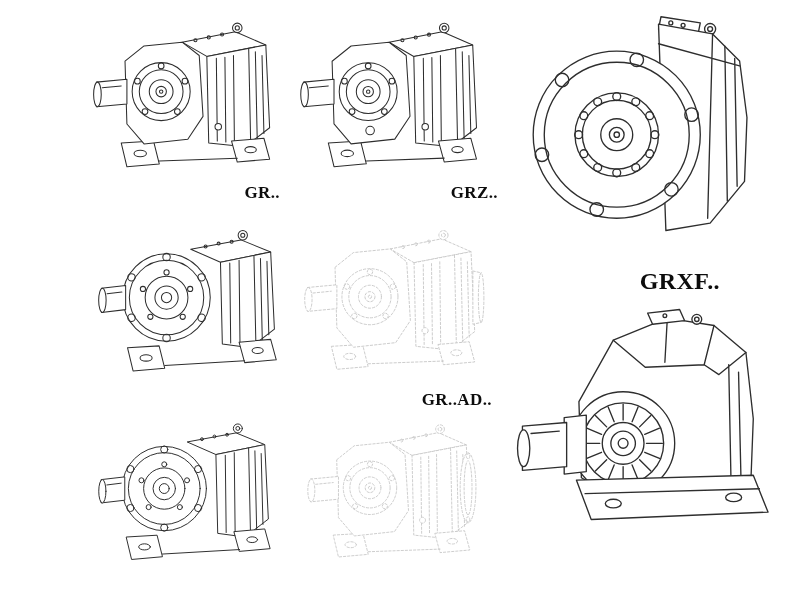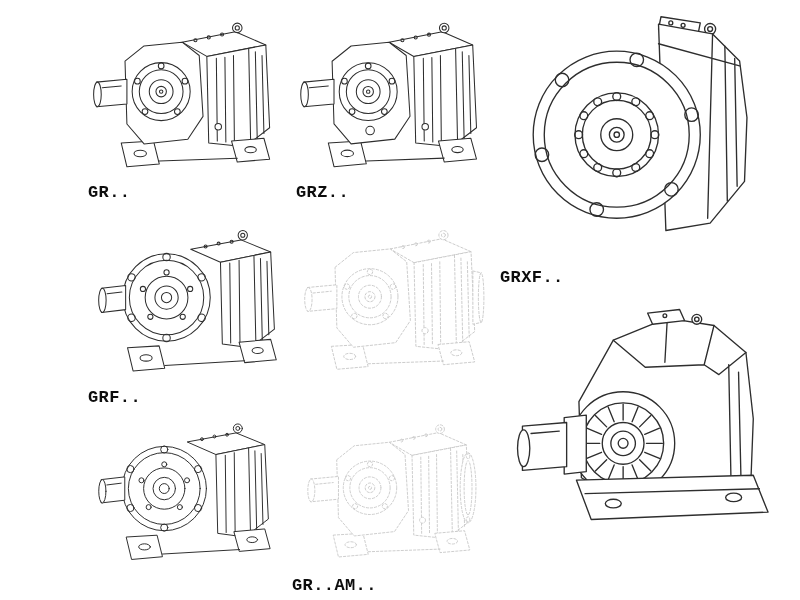--- a/index.html
+++ b/index.html
@@ -1,22 +1,22 @@
 <!DOCTYPE html>
 <html><head>
 <meta charset="utf-8">
 <style>
   *{box-sizing:border-box;margin:0;padding:0}
   html,body{background:#ffffff}
   body{font-family:"DejaVu Serif",serif}
   #page{position:relative;width:800px;height:600px;background:#ffffff;overflow:hidden}
   svg.draw{position:absolute;stroke:#2e2e2e;fill:none;stroke-width:1.1;stroke-linejoin:round;stroke-linecap:round}
   svg.draw.ghost{stroke:#c7c7c7;stroke-width:1;stroke-dasharray:2.6 2.1}
-  .label{position:absolute;text-align:left;font-weight:700;font-size:17px;color:#0d0d0d;letter-spacing:.4px;font-family:Liberation Mono, monospace}
-  .label.big{font-size:17px}
+  .label{position:absolute;text-align:right;font-weight:700;font-size:17px;color:#0d0d0d;letter-spacing:.4px;font-family:Liberation Serif, serif}
+  .label.big{font-size:24px}
 </style>
 </head>
 <body>
 
 <svg width="0" height="0" style="position:absolute" aria-hidden="true">
   <defs>
 
     <symbol id="sym-r-foot" viewBox="0 0 200 185">
       <path fill="#fff" d="M98,38 L154,27 L186,41 L124,53 Z"></path>
       <circle cx="112" cy="36" r="1.6"></circle>
@@ -147,48 +147,47 @@
 
   <svg class="draw" style="left:88px;top:6px;width:192px;height:176px" viewBox="0 0 200 185">
       <use href="#sym-r-foot"></use>
     </svg>
   <div class="label" style="left:88px;top:183px;width:192px">GR..</div>
 
   <svg class="draw" style="left:296px;top:6px;width:190px;height:176px" viewBox="0 0 200 185">
     <use href="#sym-r-foot"></use>
     <circle cx="78" cy="131" r="4.5" fill="#fff"></circle>
   </svg>
-  <div class="label" style="left:296px;top:183px;width:190px">GRZ..</div>
+  <div class="label" style="left:308px;top:183px;width:190px">GRZ..</div>
 
   <svg class="draw" style="left:505px;top:2px;width:280px;height:258px" viewBox="0 0 210 210">
       <use href="#sym-grxf"></use>
     </svg>
   <div class="label big" style="left:500px;top:268px;width:220px">GRXF..</div>
 
   <svg class="draw" style="left:88px;top:212px;width:198px;height:172px" viewBox="0 0 200 185">
       <use href="#sym-r-flange"></use>
     </svg>
-  <div class="label" style="left:88px;top:388px;width:198px">GRF..</div>
 
   <svg class="draw ghost" style="left:292px;top:214px;width:200px;height:170px" viewBox="0 0 200 185">
     <use href="#sym-r-foot"></use>
     <path fill="#fff" d="M188,62 L197,64 L197,118 L188,120 Z"></path>
     <ellipse cx="197" cy="91" rx="3" ry="27" fill="#fff"></ellipse>
   </svg>
+  <div class="label" style="left:292px;top:390px;width:200px">GR..AD..</div>
 
   <svg class="draw" style="left:88px;top:406px;width:192px;height:166px" viewBox="0 0 200 185">
       <use href="#sym-r-flange"></use>
     </svg>
 
   <svg class="draw ghost" style="left:292px;top:409px;width:198px;height:162px" viewBox="0 0 200 185">
     <use href="#sym-r-foot"></use>
     <ellipse cx="188" cy="90" rx="9" ry="40" fill="#fff"></ellipse>
     <ellipse cx="188" cy="90" rx="4.5" ry="31"></ellipse>
     <ellipse cx="188" cy="54" rx="2" ry="3"></ellipse>
     <ellipse cx="188" cy="126" rx="2" ry="3"></ellipse>
   </svg>
-  <div class="label" style="left:292px;top:576px;width:198px">GR..AM..</div>
 
   <svg class="draw" style="left:498px;top:296px;width:292px;height:264px" viewBox="0 0 230 215">
       <use href="#sym-grx"></use>
     </svg>
 
 </div>
 
 </body></html>

